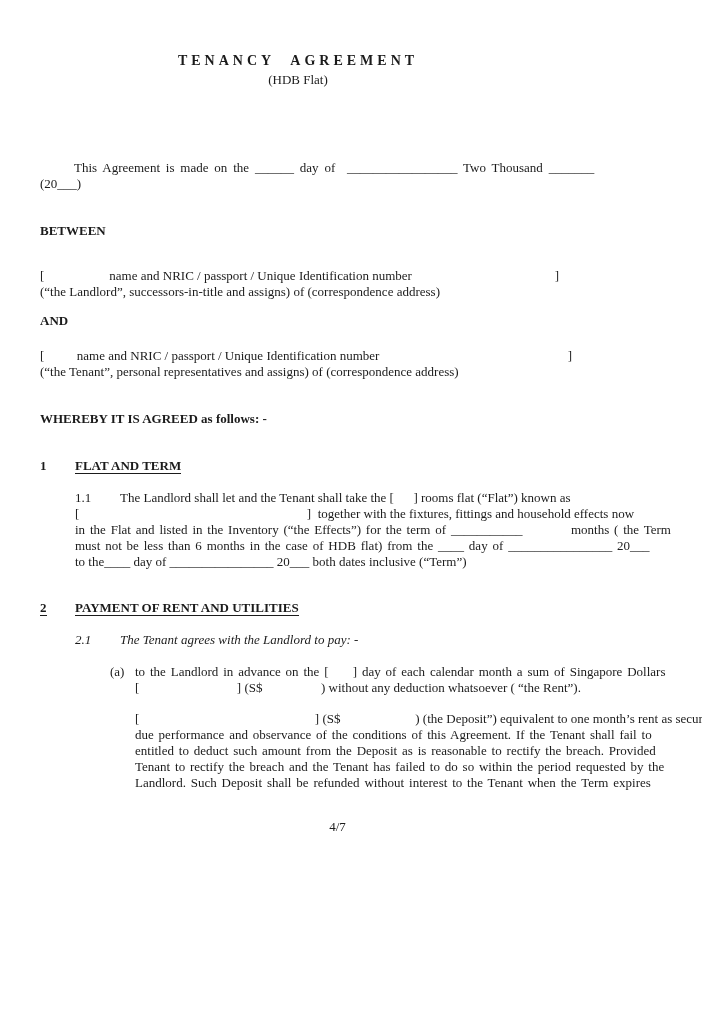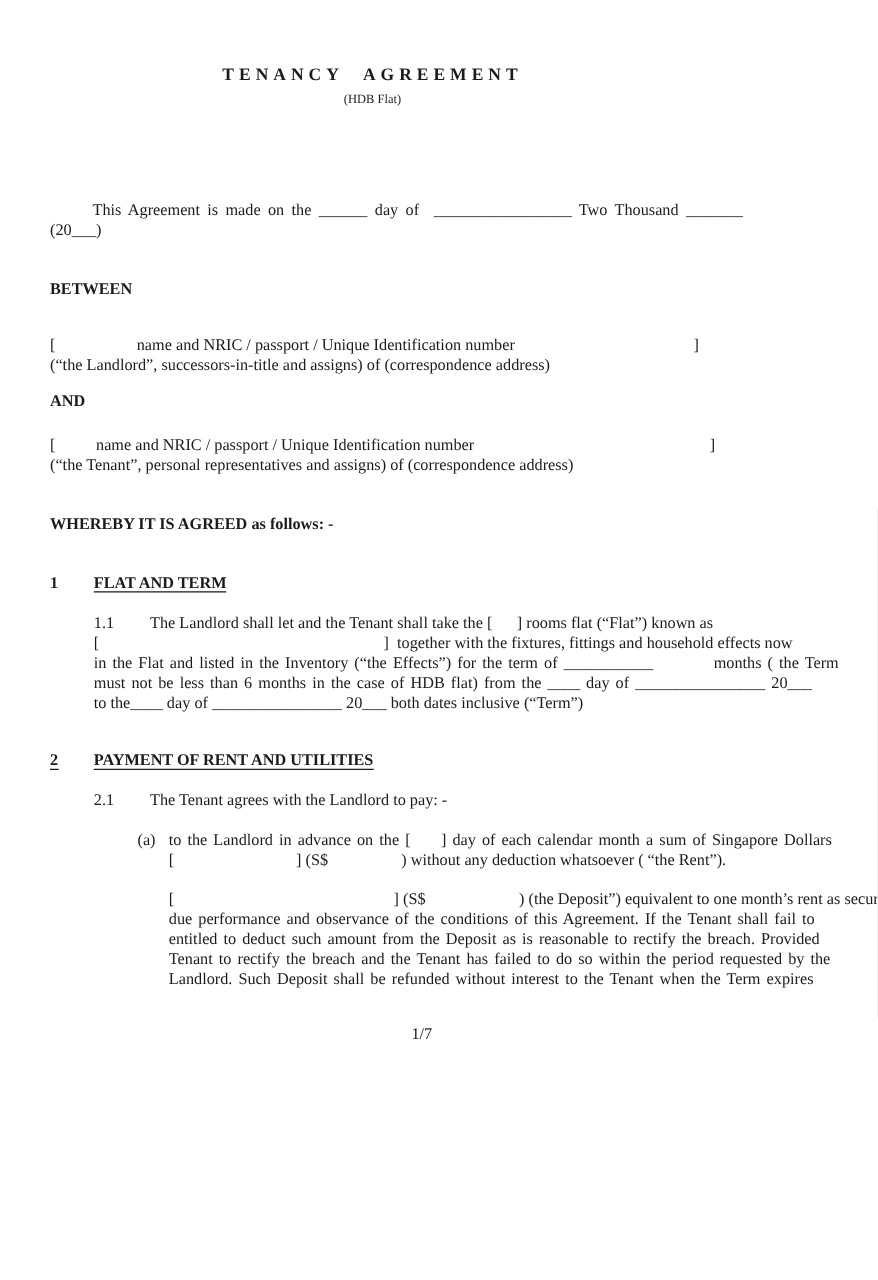--- a/index.html
+++ b/index.html
@@ -17,21 +17,21 @@
   }
   .title-block { width: 596px; padding-top: 50px; text-align: center; }
   .doc-title {
     font-size: 14px;
     font-weight: bold;
     letter-spacing: 4px;
     word-spacing: 9px;
     line-height: 22px;
     white-space: pre;
   }
-  .doc-subtitle { font-size: 10px; line-height: 15px; }
+  .doc-subtitle { font-size: 13px; line-height: 15px; }
 
   .body-col { margin-left: 40px; width: 595px; }
 
   .doc-line { white-space: pre; }
   .bold { font-weight: bold; }
 
   .opening   { margin-top: 73px; }
   .between   { margin-top: 31px; }
   .party1    { margin-top: 29px; }
   .and-label { margin-top: 13px; }
@@ -39,21 +39,21 @@
   .whereby   { margin-top: 31px; }
 
   .sec-heading { white-space: pre; }
   .sec-heading-1 { margin-top: 31px; }
   .sec-heading-2 { margin-top: 30px; }
   .sec-num { display: inline-block; width: 35px; font-weight: bold; }
   .sec-num.u > span { border-bottom: 1.5px solid currentColor; }
   .sec-title { font-weight: bold; border-bottom: 1.5px solid currentColor; }
 
   .clause-block-11 { margin-top: 16px; }
-  .clause-block-21 { margin-top: 16px; }
+  .clause-block-21 { margin-top: 16px; font-style: italic; }
   .clause-line { margin-left: 35px; }
   .clause-num { display: inline-block; width: 45px; }
 
   .sub-a { margin-top: 16px; }
   .sub-b { margin-top: 15px; }
   .sub-first { margin-left: 70px; }
   .sub-label { display: inline-block; width: 25px; }
   .sub-cont { margin-left: 95px; }
 
   .ws1 { word-spacing: 1.6px; }
@@ -119,16 +119,16 @@
       <div class="doc-line sub-cont">[                                                      ] (S$                       ) (the Deposit”) equivalent to one month’s rent as security for the</div>
       <div class="doc-line sub-cont ws1">due performance and observance of the conditions of this Agreement. If the Tenant shall fail to</div>
       <div class="doc-line sub-cont ws1">entitled to deduct such amount from the Deposit as is reasonable to rectify the breach. Provided</div>
       <div class="doc-line sub-cont ws1">Tenant to rectify the breach and the Tenant has failed to do so within the period requested by the</div>
       <div class="doc-line sub-cont ws1">Landlord. Such Deposit shall be refunded without interest to the Tenant when the Term expires</div>
     </div>
 
   </div>
 
   <div class="footer">
-    <span>1/7</span>
+    <span>4/7</span>
   </div>
 
 </div>
 
 </body></html>

